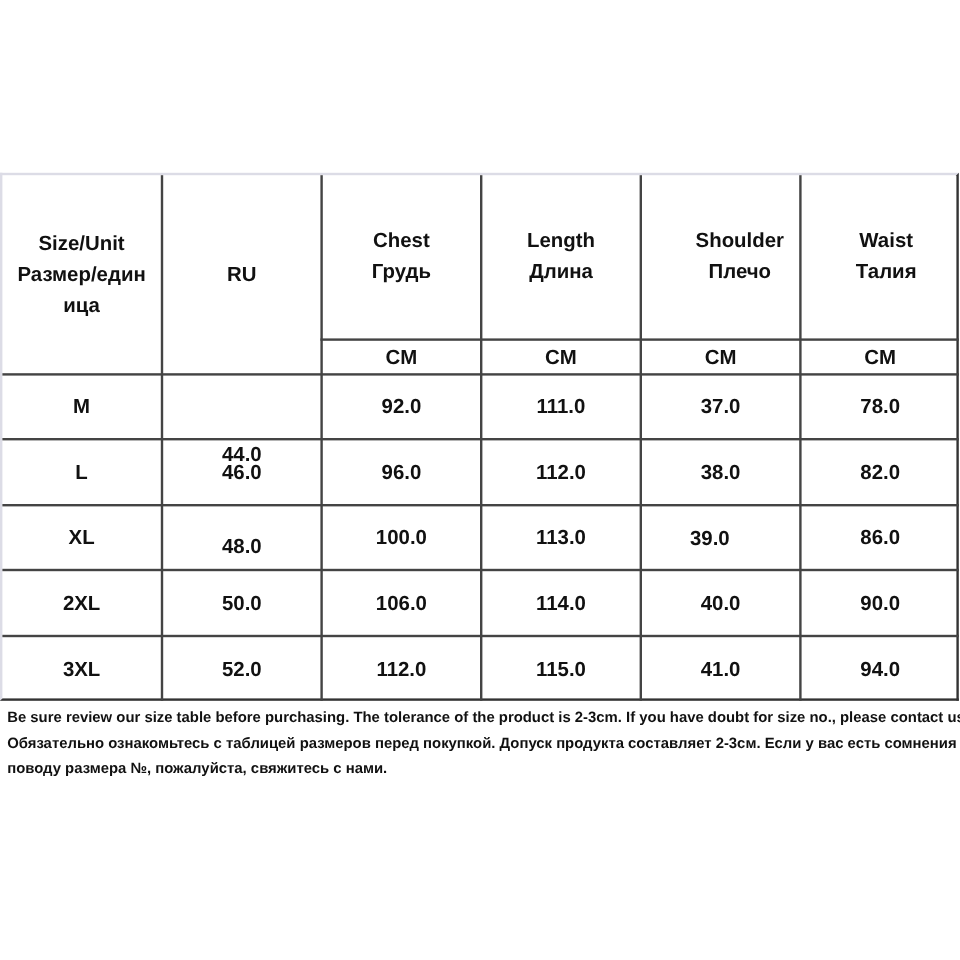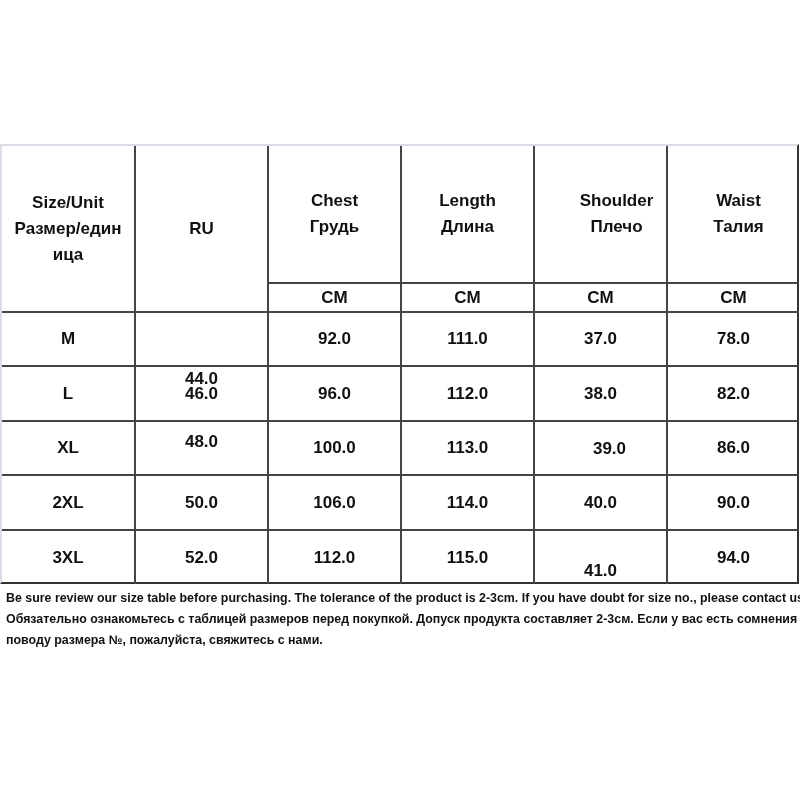--- a/index.html
+++ b/index.html
@@ -82,40 +82,40 @@
   <div>
     <div class="cell" style="left:0;top:221px;width:132px;height:53px;">L</div>
     <div class="cell" style="left:134px;top:221px;width:131px;height:53px;">46.0</div>
     <div class="cell" style="left:267px;top:221px;width:131px;height:53px;">96.0</div>
     <div class="cell" style="left:400px;top:221px;width:131px;height:53px;">112.0</div>
     <div class="cell" style="left:533px;top:221px;width:131px;height:53px;">38.0</div>
     <div class="cell" style="left:666px;top:221px;width:131px;height:53px;">82.0</div>
   </div>
   <div>
     <div class="cell" style="left:0;top:276px;width:132px;height:52px;">XL</div>
-    <div class="cell" style="left:134px;top:270px;width:131px;height:52px;">48.0</div>
+    <div class="cell" style="left:134px;top:284px;width:131px;height:52px;">48.0</div>
     <div class="cell" style="left:267px;top:276px;width:131px;height:52px;">100.0</div>
     <div class="cell" style="left:400px;top:276px;width:131px;height:52px;">113.0</div>
-    <div class="cell" style="left:542px;top:276px;width:131px;height:53px;">39.0</div>
+    <div class="cell" style="left:524px;top:276px;width:131px;height:53px;">39.0</div>
     <div class="cell" style="left:666px;top:276px;width:131px;height:52px;">86.0</div>
   </div>
   <div>
     <div class="cell" style="left:0;top:330px;width:132px;height:53px;">2XL</div>
     <div class="cell" style="left:134px;top:330px;width:131px;height:53px;">50.0</div>
     <div class="cell" style="left:267px;top:330px;width:131px;height:53px;">106.0</div>
     <div class="cell" style="left:400px;top:330px;width:131px;height:53px;">114.0</div>
     <div class="cell" style="left:533px;top:330px;width:131px;height:53px;">40.0</div>
     <div class="cell" style="left:666px;top:330px;width:131px;height:53px;">90.0</div>
   </div>
   <div>
     <div class="cell" style="left:0;top:385px;width:132px;height:53px;">3XL</div>
     <div class="cell" style="left:134px;top:385px;width:131px;height:53px;border-radius:13px;">52.0</div>
     <div class="cell" style="left:267px;top:385px;width:131px;height:53px;">112.0</div>
     <div class="cell" style="left:400px;top:385px;width:131px;height:53px;">115.0</div>
-    <div class="cell" style="left:533px;top:385px;width:131px;height:53px;margin-top:13px;">41.0</div>
+    <div class="cell" style="left:533px;top:385px;width:131px;height:53px;">41.0</div>
     <div class="cell" style="left:666px;top:385px;width:131px;height:53px;">94.0</div>
   </div>
 </div>
 
 <div class="notes">
   <p>Be sure review our size table before purchasing. The tolerance of the product is 2-3cm. If you have doubt for size no., please contact us.</p>
   <p>Обязательно ознакомьтесь с таблицей размеров перед покупкой. Допуск продукта составляет 2-3см. Если у вас есть сомнения по</p>
   <p>поводу размера №, пожалуйста, свяжитесь с нами.</p>
 </div>
 

